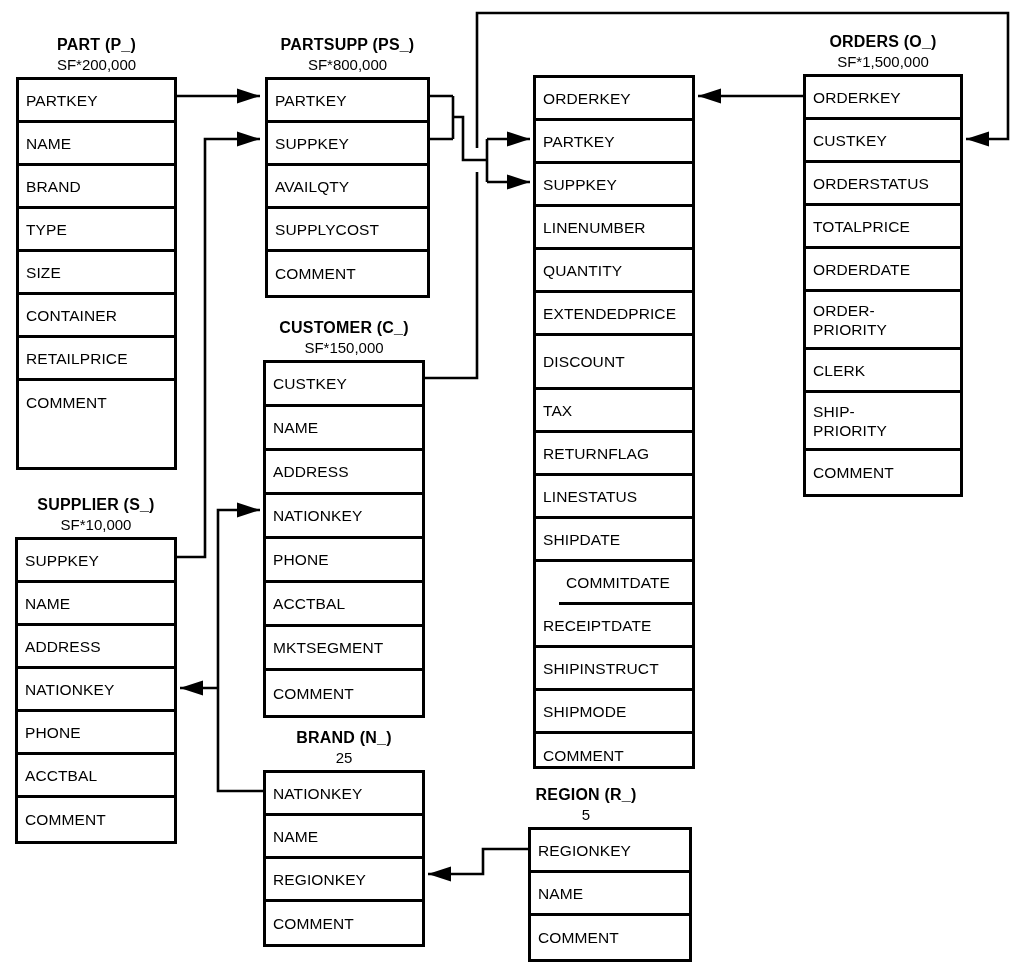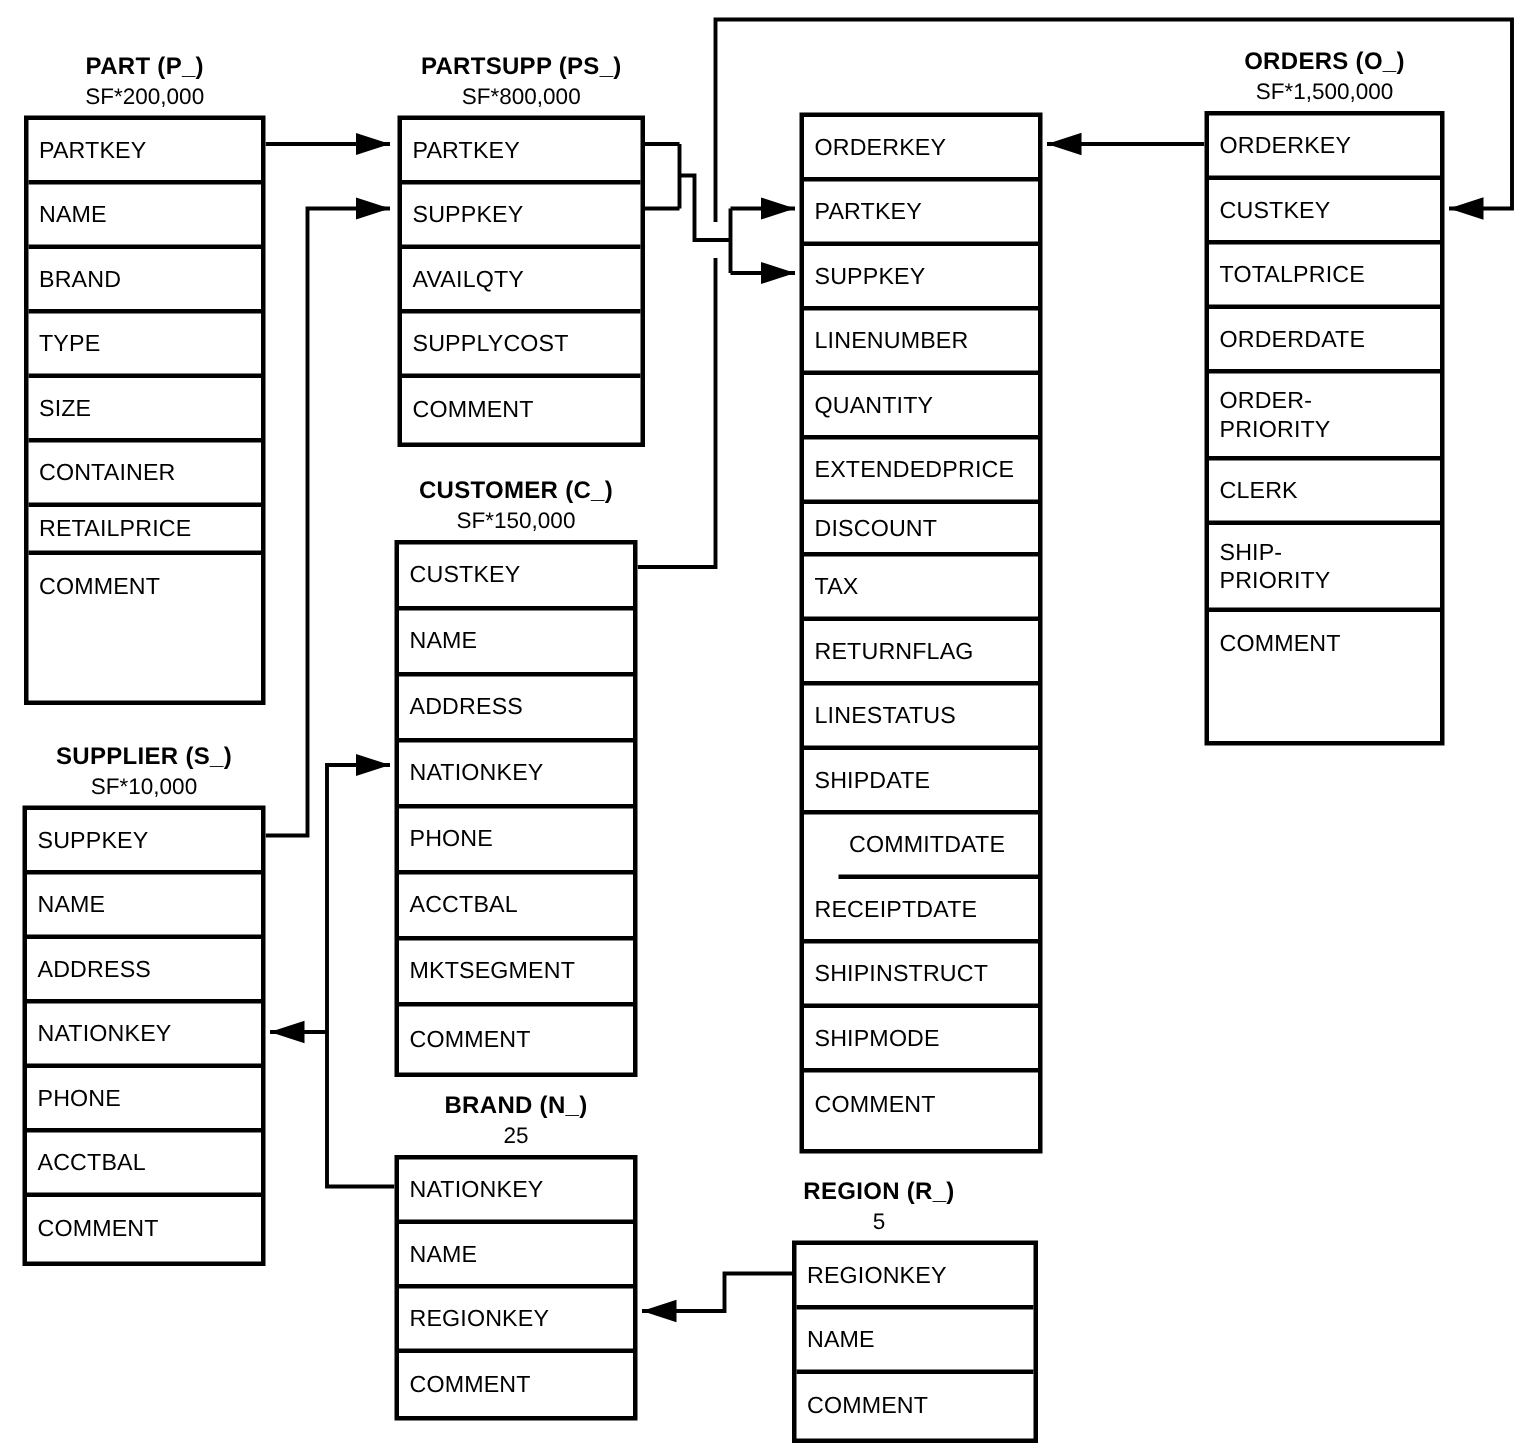--- a/index.html
+++ b/index.html
@@ -60,21 +60,21 @@
         <div class="t">PART (P_)</div>
         <div class="c">SF*200,000</div>
       </div>
       <div class="tbl" style="left: 16px; top: 77px; width: 161px; height: 393px;">
         <div class="row" style="height: 43px;">PARTKEY</div>
         <div class="row" style="height: 43px;">NAME</div>
         <div class="row" style="height: 43px;">BRAND</div>
         <div class="row" style="height: 43px;">TYPE</div>
         <div class="row" style="height: 43px;">SIZE</div>
         <div class="row" style="height: 43px;">CONTAINER</div>
-        <div class="row" style="height: 32px;">RETAILPRICE</div>
+        <div class="row" style="height: 43px;">RETAILPRICE</div>
         <div class="row" style="height: 43px;">COMMENT</div>
       </div>
       <div class="hdr" style="left: 207.5px; top: 34px;">
         <div class="t">PARTSUPP (PS_)</div>
         <div class="c">SF*800,000</div>
       </div>
       <div class="tbl" style="left: 265px; top: 77px; width: 165px; height: 221px;">
         <div class="row" style="height: 43px;">PARTKEY</div>
         <div class="row" style="height: 43px;">SUPPKEY</div>
         <div class="row" style="height: 43px;">AVAILQTY</div>
@@ -85,38 +85,39 @@
         <div class="t">LINEITEM (L_)</div>
         <div class="c">SF*6,000,000</div>
       </div>
       <div class="tbl" style="left: 533px; top: 75px; width: 162px; height: 694px;">
         <div class="row" style="height: 43px;">ORDERKEY</div>
         <div class="row" style="height: 43px;">PARTKEY</div>
         <div class="row" style="height: 43px;">SUPPKEY</div>
         <div class="row" style="height: 43px;">LINENUMBER</div>
         <div class="row" style="height: 43px;">QUANTITY</div>
         <div class="row" style="height: 43px;">EXTENDEDPRICE</div>
-        <div class="row" style="height: 35px;">DISCOUNT</div>
+        <div class="row" style="height: 54px;">DISCOUNT</div>
         <div class="row" style="height: 43px;">TAX</div>
         <div class="row" style="height: 43px;">RETURNFLAG</div>
         <div class="row" style="height: 43px;">LINESTATUS</div>
         <div class="row" style="height: 43px;">SHIPDATE</div>
         <div class="row" style="height: 43px; margin-left: 23px;">COMMITDATE</div>
         <div class="row" style="height: 43px;">RECEIPTDATE</div>
         <div class="row" style="height: 43px;">SHIPINSTRUCT</div>
         <div class="row" style="height: 43px;">SHIPMODE</div>
         <div class="row" style="height: 43px;">COMMENT</div>
       </div>
       <div class="hdr" style="left: 743px; top: 31px;">
         <div class="t">ORDERS (O_)</div>
         <div class="c">SF*1,500,000</div>
       </div>
       <div class="tbl" style="left: 803px; top: 74px; width: 160px; height: 423px;">
         <div class="row" style="height: 43px;">ORDERKEY</div>
         <div class="row" style="height: 43px;">CUSTKEY</div>
+        <div class="row" style="height: 43px;">ORDERSTATUS</div>
         <div class="row" style="height: 43px;">TOTALPRICE</div>
         <div class="row" style="height: 43px;">ORDERDATE</div>
         <div class="row" style="height: 58px;">ORDER-
 PRIORITY</div>
         <div class="row" style="height: 43px;">CLERK</div>
         <div class="row" style="height: 58px;">SHIP-
 PRIORITY</div>
         <div class="row" style="height: 43px;">COMMENT</div>
       </div>
       <div class="hdr" style="left: -44px; top: 494px;">

